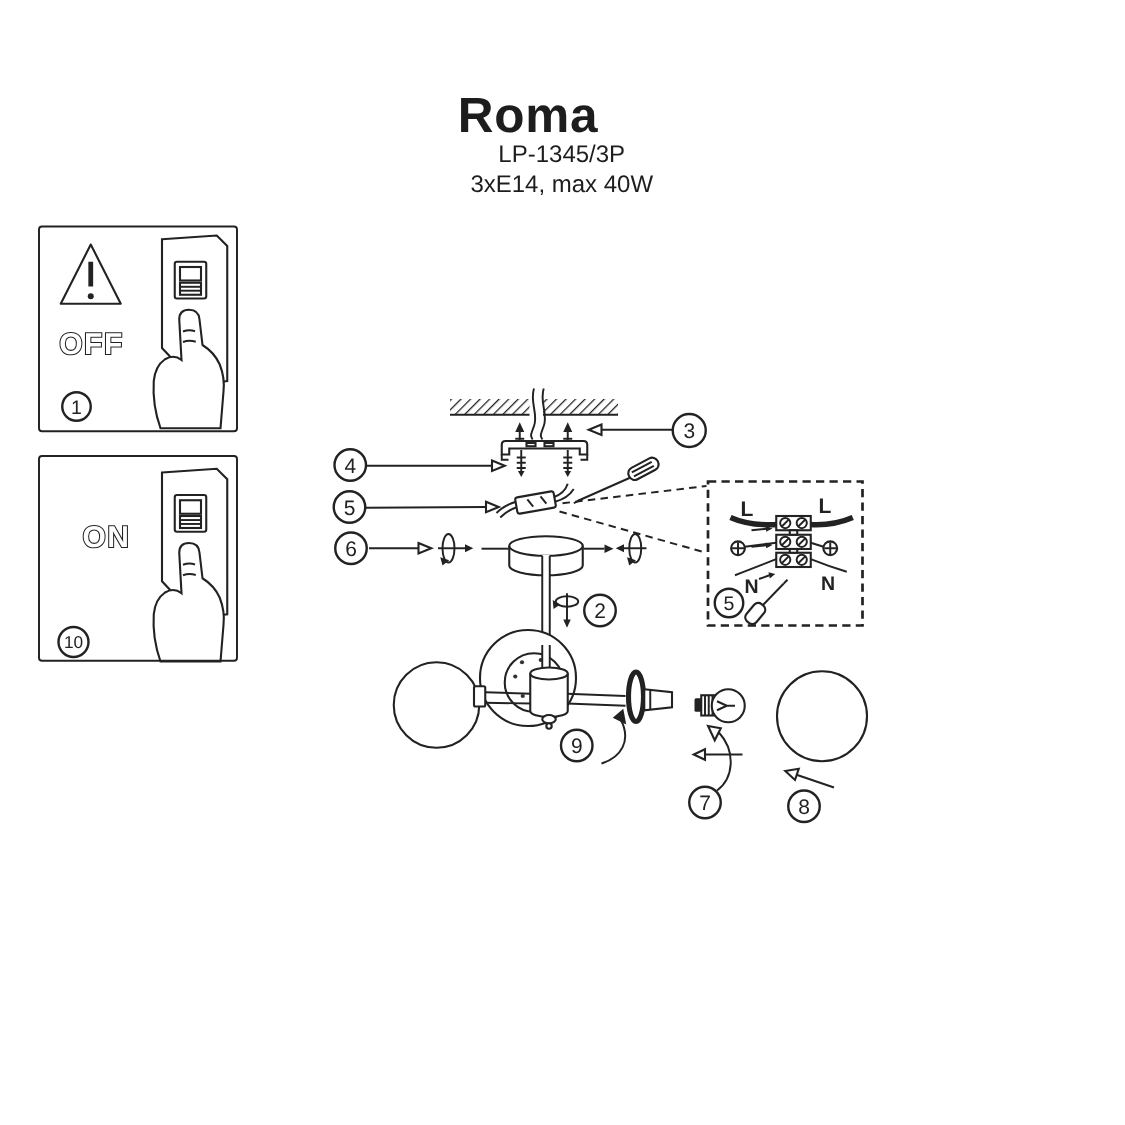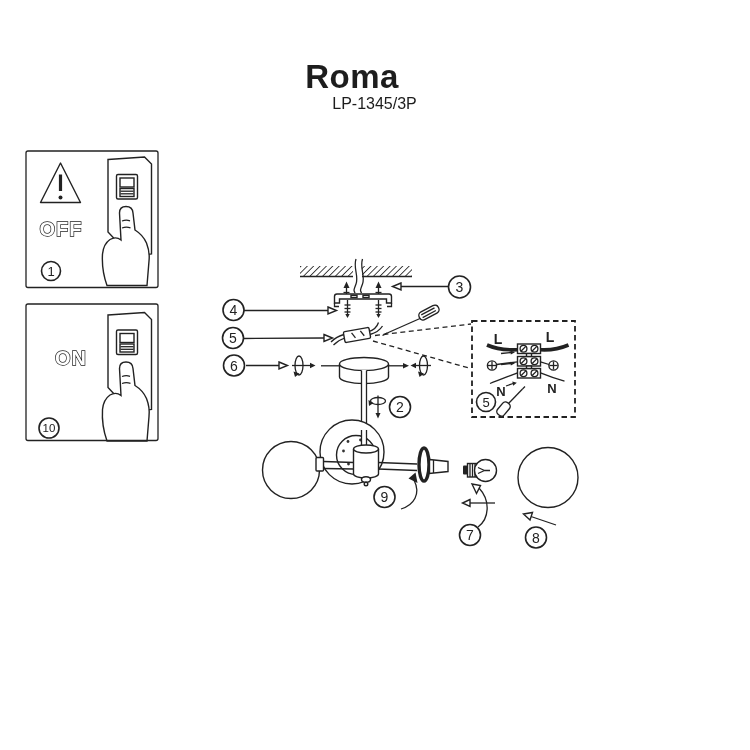--- a/index.html
+++ b/index.html
@@ -21,20 +21,21 @@
   .wl2{font-size:13px;font-weight:bold;text-anchor:middle;fill:#222;}
 </style>
 </head>
 <body>
 
 <div id="canvas">
 
   <div class="header">
     <div class="title">Roma</div>
     <div class="sub">LP-1345/3P</div>
+    <div class="sub">3xE14, max 40W</div>
   </div>
 
   <svg width="750" height="750" viewBox="0 0 750 750">
     <defs>
       <pattern id="hatch" width="4.5" height="4.5" patternUnits="userSpaceOnUse" patternTransform="rotate(45)">
         <rect width="4.5" height="4.5" fill="#fff"></rect>
         <line x1="0" y1="0" x2="0" y2="4.5" stroke="#222" stroke-width="1.7"></line>
       </pattern>
       <g id="switch-unit">
         <path d="M 108 159.5 L 144.5 157 L 151.5 164 L 151.5 254 L 131 256.5 L 108 232 Z" class="fw" stroke-width="1.7"></path>

